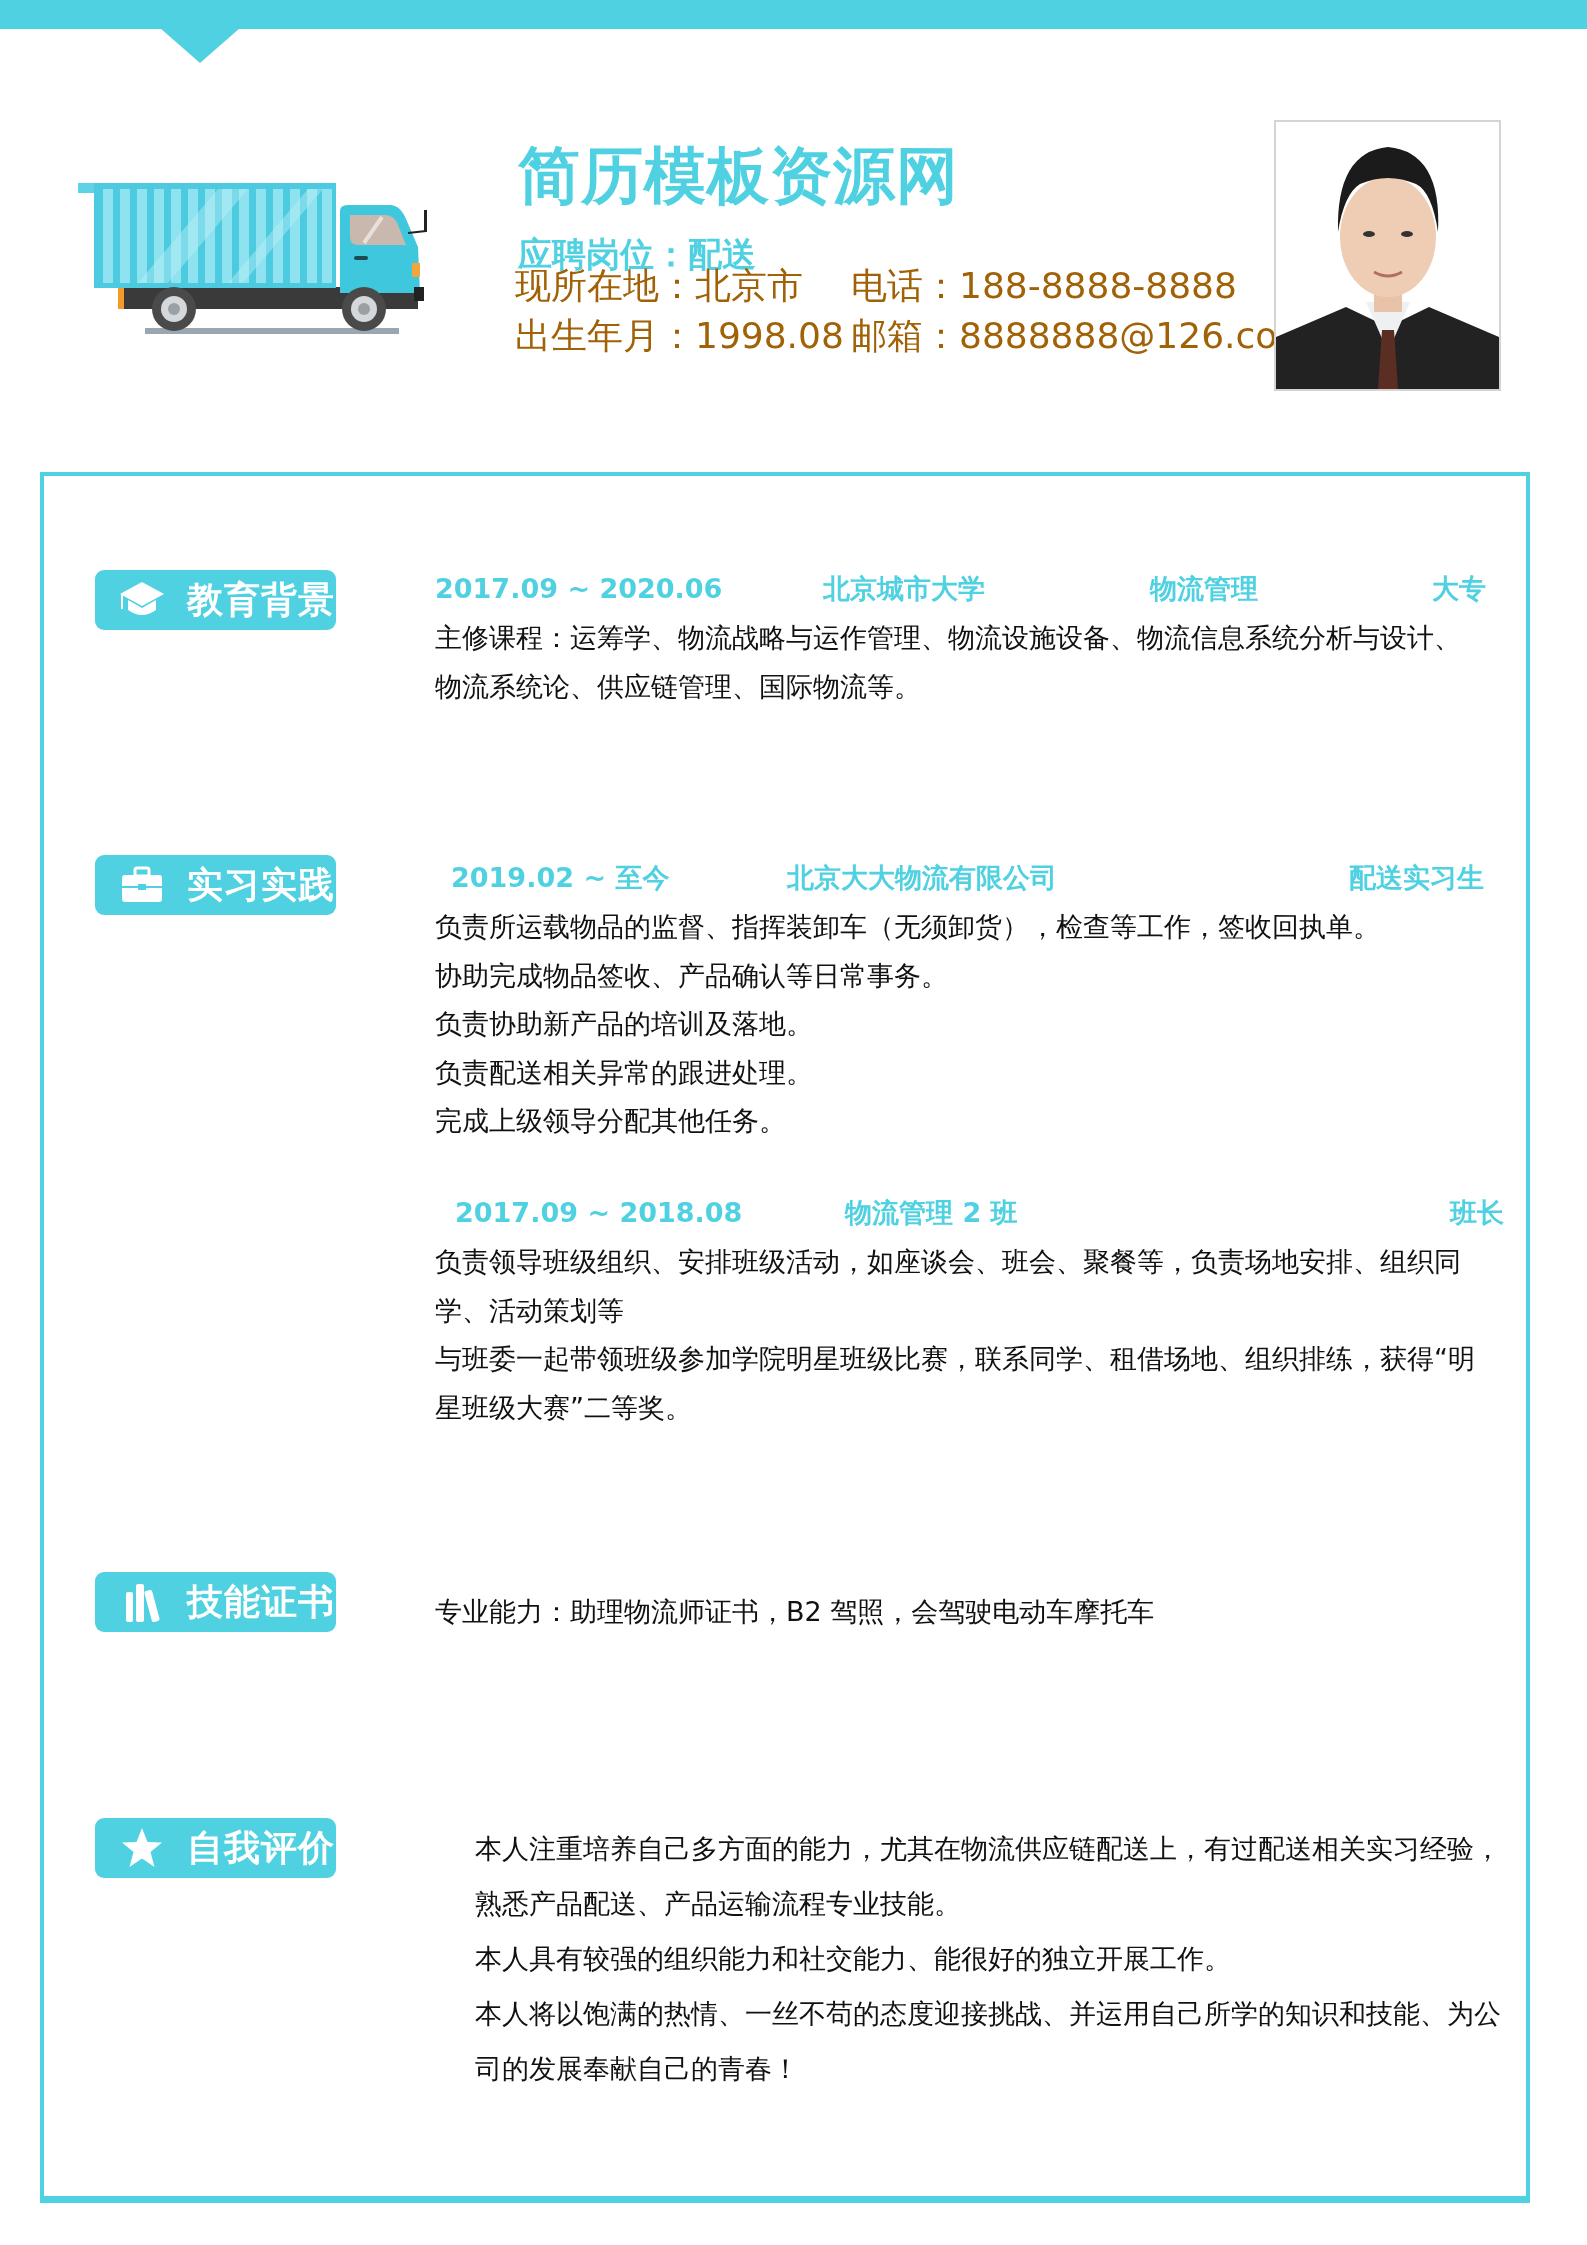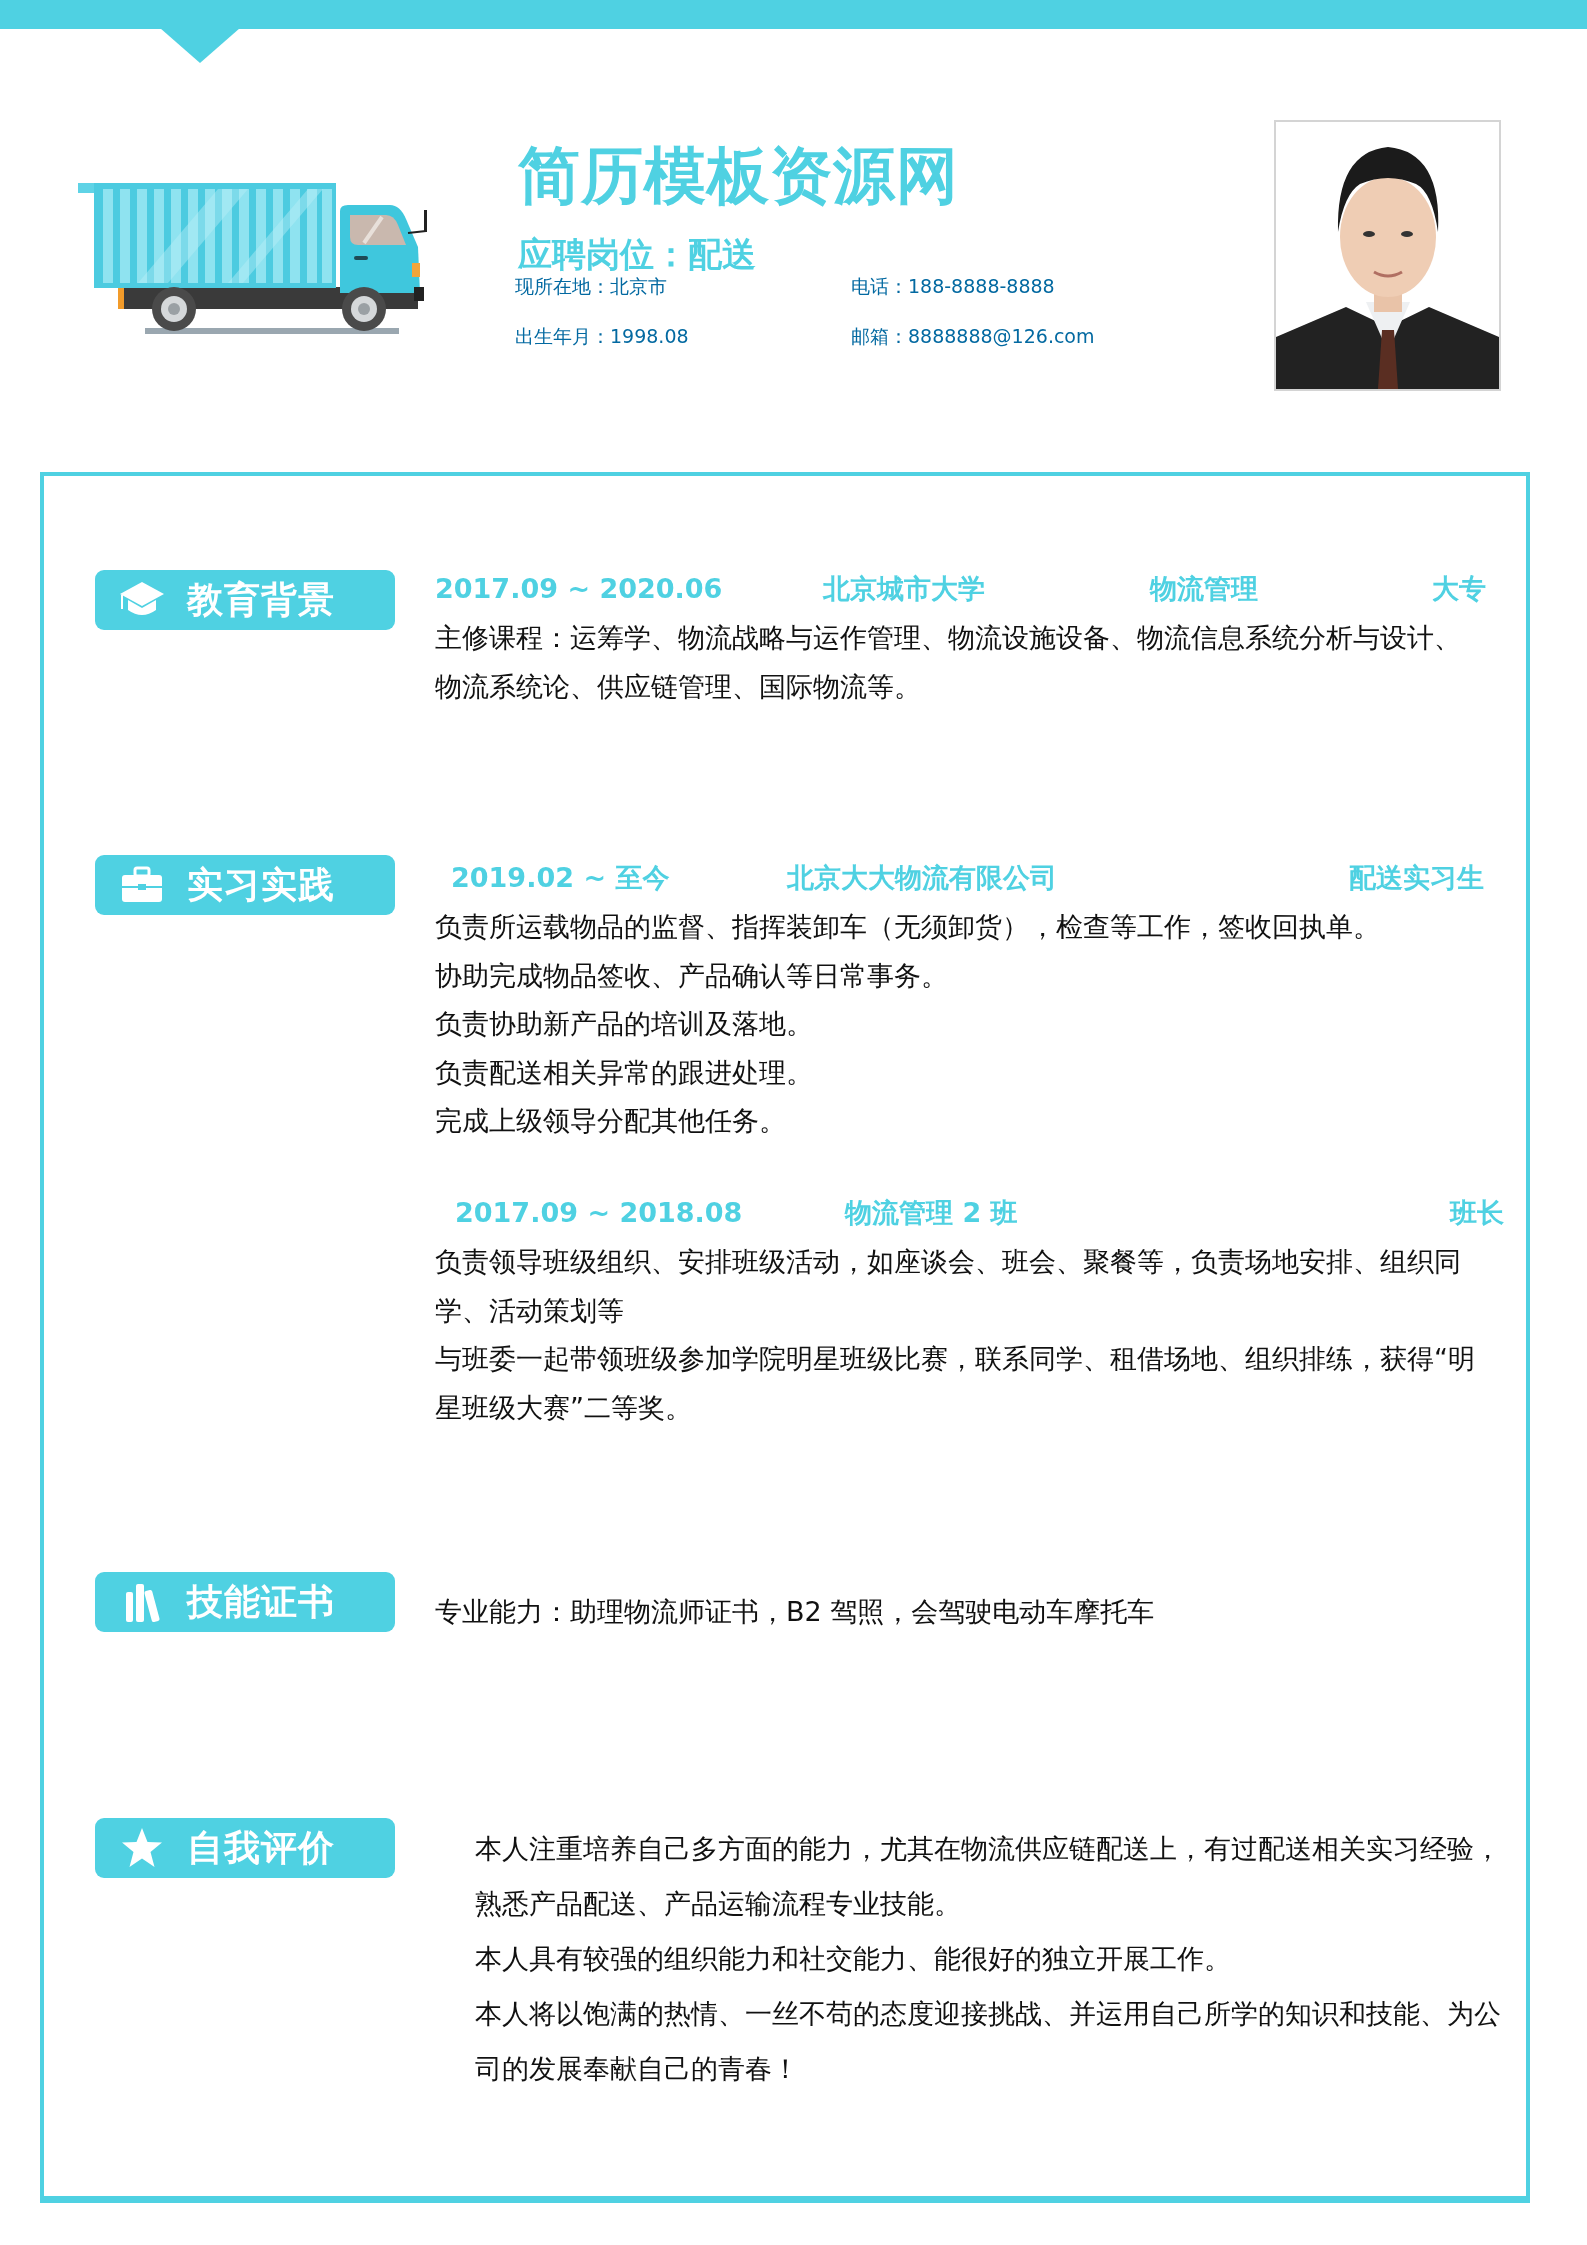--- a/index.html
+++ b/index.html
@@ -3,24 +3,24 @@
 <meta charset="utf-8">
 <style>
   html,body{margin:0;padding:0;background:#ffffff;}
   body{width:1587px;height:2245px;position:relative;overflow:hidden;font-family:"DejaVu Sans","Liberation Sans",sans-serif;color:#111;}
   .abs{position:absolute;}
   .topbar{left:0;top:0;width:1587px;height:29px;background:#4fd1e2;}
   .notch{left:160px;top:28px;width:0;height:0;border-left:40px solid transparent;border-right:40px solid transparent;border-top:35px solid #4fd1e2;}
   .truck{left:78px;top:175px;width:360px;height:170px;}
   .title{left:518px;top:136px;font-size:62px;font-weight:bold;color:#4fd1e2;letter-spacing:1px;white-space:nowrap;line-height:80px;}
   .subtitle{left:518px;top:232px;font-size:34px;font-weight:bold;color:#4fd1e2;white-space:nowrap;line-height:44px;}
-  .info{font-size:19px;color:#0369a1;white-space:nowrap;line-height:36px;}
+  .info{font-size:36px;color:#a16207;white-space:nowrap;line-height:36px;}
   .photo{left:1274px;top:120px;width:223px;height:267px;border:2px solid #d4d4d4;background:#fff;overflow:hidden;}
   .box{left:40px;top:472px;width:1482px;height:1720px;border:4px solid #4fd1e2;border-bottom-width:7px;}
-  .badge{left:95px;width:300px;height:60px;background:#4fd1e2;border-radius:9px;display:flex;align-items:center;}
+  .badge{left:95px;width:241px;height:60px;background:#4fd1e2;border-radius:9px;display:flex;align-items:center;}
   .badge .ic{width:50px;height:46px;margin-left:22px;display:flex;align-items:center;justify-content:center;}
   .badge .lbl{margin-left:20px;font-size:36px;font-weight:bold;color:#fff;letter-spacing:1px;white-space:nowrap;}
   .hrow{left:435px;width:1050px;height:40px;font-size:27px;font-weight:bold;color:#4fd1e2;white-space:nowrap;line-height:40px;}
   .hrow span{position:absolute;top:0;}
   .body{left:435px;width:1055px;font-size:27px;line-height:48.5px;color:#111;}
   .body p{margin:0;}
   .body.wide{line-height:55px;}
 </style>
 </head>
 <body>

